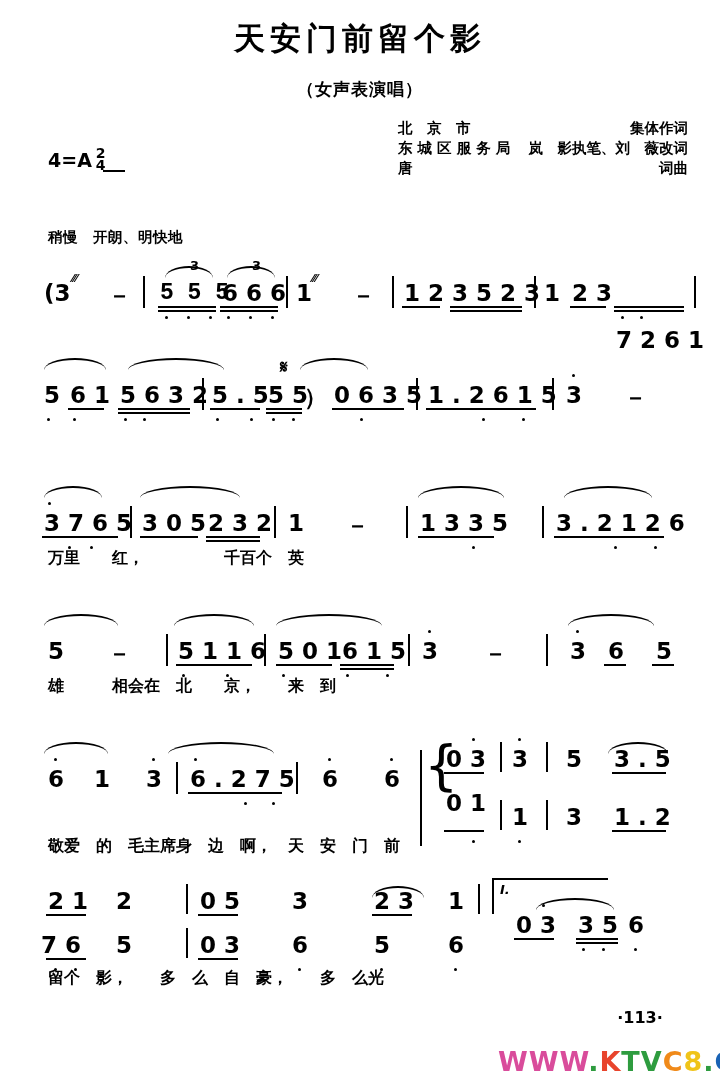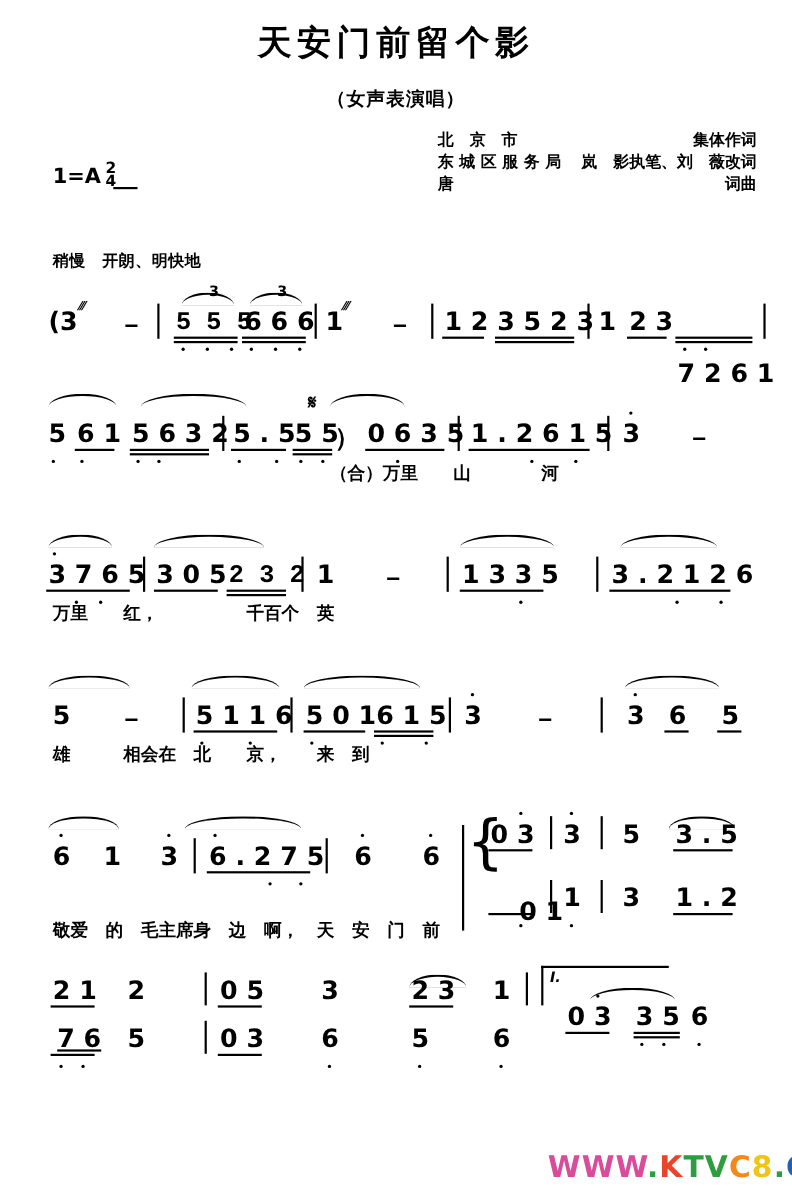--- a/index.html
+++ b/index.html
@@ -202,21 +202,21 @@
       <span class="left">东 城 区 服 务 局</span>
       <span class="right">岚　影执笔、刘　薇改词</span>
     </div>
     <div class="credit-row">
       <span class="left">唐</span>
       <span class="right">词曲</span>
     </div>
   </div>
 
   <div class="keysig">
-    <span>1=A</span>
+    <span>4=A</span>
     <span class="frac">
       <span class="num">2</span>
       <span class="den">4</span>
     </span>
   </div>
   <div style="position:absolute; top:170px; left:103px; width:22px; height:2px; background:#000;"></div>
 
   <div class="tempo">稍慢　开朗、明快地</div>
 
   <div class="staff" style="top:262px;">
@@ -306,39 +306,38 @@
     <span class="g n" style="left:428px; top:24px;">1 . 2 6 1 5</span>
     <div class="ul" style="left:426px; top:50px; width:110px;"></div>
     <div class="dot" style="left:482px; top:60px;"></div>
     <div class="dot" style="left:522px; top:60px;"></div>
     <div class="bar" style="left:552px; top:20px; height:32px;"></div>
 
     <span class="g n" style="left:566px; top:24px;">3</span>
     <div class="dot" style="left:572px; top:16px;"></div>
     <span class="g n" style="left:624px; top:24px;">－</span>
 
-    <div class="lyrics" style="top:62px; left:300px;">（合）万里　　山　　　　河</div>
   </div>
 
   <div class="staff" style="top:484px;">
     <div class="slur" style="left:44px; top:2px; width:58px;"></div>
     <div class="slur" style="left:140px; top:2px; width:100px;"></div>
     <div class="slur" style="left:418px; top:2px; width:86px;"></div>
     <div class="slur" style="left:564px; top:2px; width:88px;"></div>
 
     <span class="g n" style="left:44px; top:26px;">3 7 6 5</span>
     <div class="ul" style="left:42px; top:52px; width:76px;"></div>
     <div class="dot" style="left:48px; top:18px;"></div>
     <div class="dot" style="left:68px; top:62px;"></div>
     <div class="dot" style="left:90px; top:62px;"></div>
     <div class="bar" style="left:130px; top:22px; height:32px;"></div>
 
     <span class="g n" style="left:142px; top:26px;">3 0 5</span>
     <div class="ul" style="left:140px; top:52px; width:58px;"></div>
-    <span class="g n" style="left:208px; top:26px;font-family:Liberation Mono, monospace;">2 3 2</span>
+    <span class="g n" style="left:208px; top:26px;">2 3 2</span>
     <div class="ul" style="left:206px; top:52px; width:54px;"></div>
     <div class="ul" style="left:206px; top:56px; width:54px;"></div>
     <div class="bar" style="left:274px; top:22px; height:32px;"></div>
 
     <span class="g n" style="left:288px; top:26px;">1</span>
     <span class="g n" style="left:346px; top:26px;">－</span>
     <div class="bar" style="left:406px; top:22px; height:32px;"></div>
 
     <span class="g n" style="left:420px; top:26px;">1 3 3 5</span>
     <div class="ul" style="left:418px; top:52px; width:76px;"></div>
@@ -425,21 +424,21 @@
     <div class="ul" style="left:444px; top:42px; width:40px;"></div>
     <div class="dot" style="left:472px; top:8px;"></div>
     <div class="bar" style="left:500px; top:12px; height:30px;"></div>
     <span class="g n" style="left:512px; top:16px;">3</span>
     <div class="dot" style="left:518px; top:8px;"></div>
     <div class="bar" style="left:546px; top:12px; height:30px;"></div>
     <span class="g n" style="left:566px; top:16px;">5</span>
     <span class="g n" style="left:614px; top:16px;">3 . 5</span>
     <div class="ul" style="left:612px; top:42px; width:54px;"></div>
 
-    <span class="g n" style="left:446px; top:86px;margin-left:26px;">0 1</span>
+    <span class="g n" style="left:446px; top:60px;">0 1</span>
     <div class="ul" style="left:444px; top:100px; width:40px;"></div>
     <div class="dot" style="left:472px; top:110px;"></div>
     <div class="bar" style="left:500px; top:70px; height:30px;"></div>
     <span class="g n" style="left:512px; top:74px;">1</span>
     <div class="dot" style="left:518px; top:110px;"></div>
     <div class="bar" style="left:546px; top:70px; height:30px;"></div>
     <span class="g n" style="left:566px; top:74px;">3</span>
     <span class="g n" style="left:614px; top:74px;">1 . 2</span>
     <div class="ul" style="left:612px; top:100px; width:54px;"></div>
 
@@ -470,35 +469,37 @@
     <div class="ul" style="left:514px; top:66px; width:40px;"></div>
     <div class="dot" style="left:542px; top:32px;"></div>
     <span class="g n" style="left:578px; top:40px;">3 5</span>
     <div class="ul" style="left:576px; top:66px; width:42px;"></div>
     <div class="ul" style="left:576px; top:70px; width:42px;"></div>
     <div class="dot" style="left:582px; top:76px;"></div>
     <div class="dot" style="left:602px; top:76px;"></div>
     <span class="g n" style="left:628px; top:40px;">6</span>
     <div class="dot" style="left:634px; top:76px;"></div>
 
-    <span class="g n" style="left:52px; top:60px;text-decoration:underline;">7 6</span>
+    <span class="g n" style="left:41px; top:60px;">7 6</span>
     <div class="ul" style="left:46px; top:86px; width:40px;"></div>
     <div class="dot" style="left:54px; top:96px;"></div>
     <div class="dot" style="left:74px; top:96px;"></div>
     <span class="g n" style="left:116px; top:60px;">5</span>
     <div class="bar" style="left:186px; top:56px; height:30px;"></div>
     <span class="g n" style="left:200px; top:60px;">0 3</span>
     <div class="ul" style="left:198px; top:86px; width:40px;"></div>
     <span class="g n" style="left:292px; top:60px;">6</span>
     <div class="dot" style="left:298px; top:96px;"></div>
     <span class="g n" style="left:374px; top:60px;">5</span>
     <div class="dot" style="left:380px; top:96px;"></div>
     <span class="g n" style="left:448px; top:60px;">6</span>
     <div class="dot" style="left:454px; top:96px;"></div>
 
-  </div>
-
+    <div class="lyrics" style="top:96px; left:48px;">留个　影，　　多　么　自　豪，　　多　么光</div>
+  </div>
+
+  <div class="pagenum">·113·</div>
 
   <div class="watermark">
     <span class="wm-w">WWW</span><span class="wm-dot">.</span><span class="wm-k">K</span><span class="wm-t">T</span><span class="wm-v">V</span><span class="wm-c">C</span><span class="wm-8">8</span><span class="wm-dot">.</span><span class="wm-com">COM</span>
   </div>
 
 </div>
 
 </body></html>

